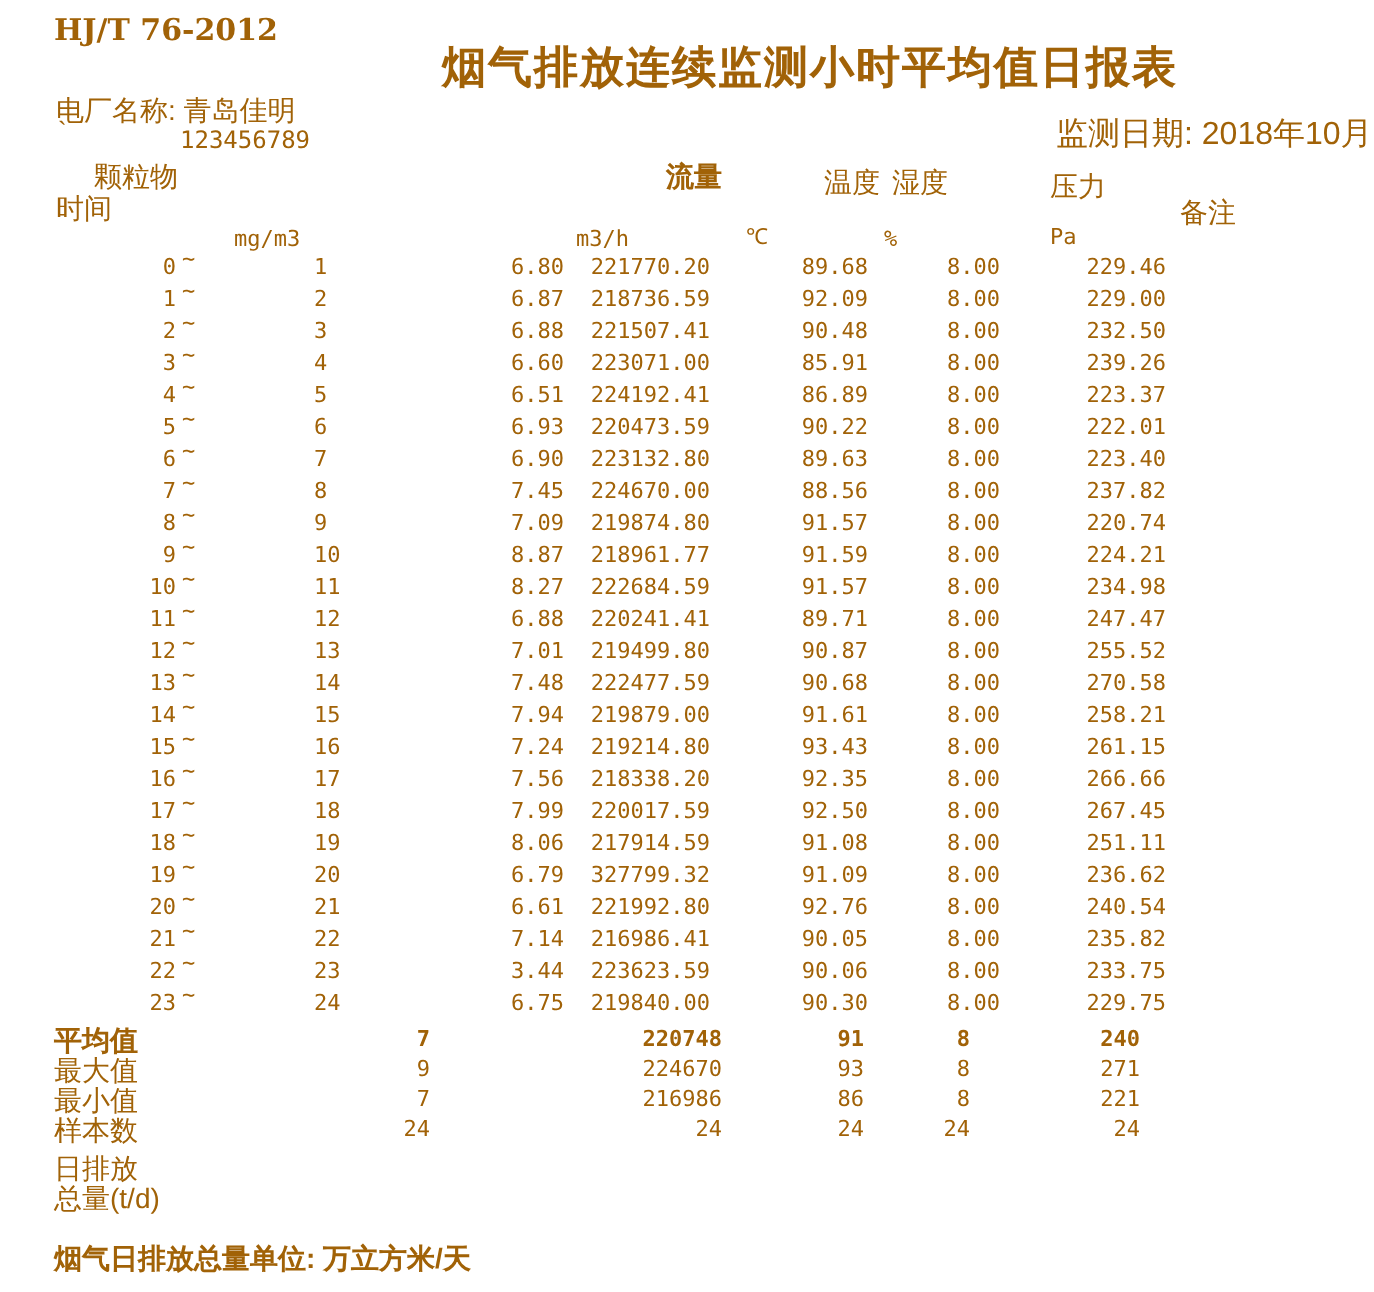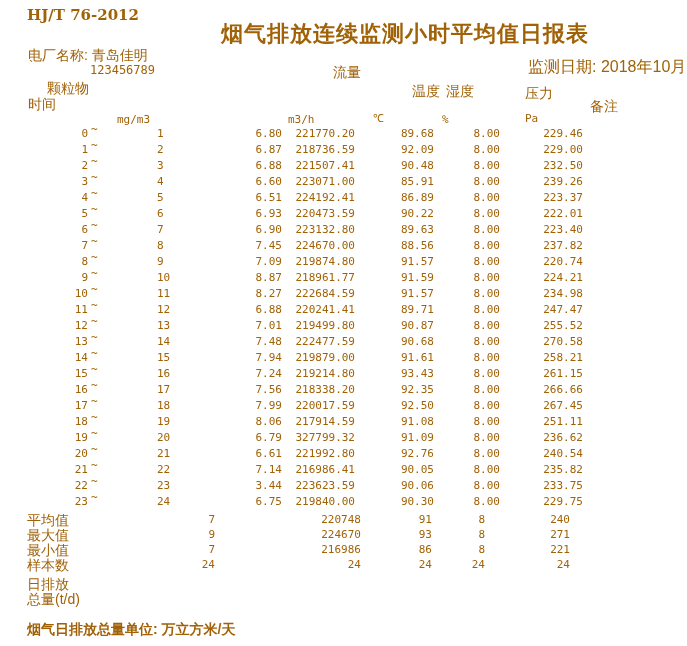--- a/index.html
+++ b/index.html
@@ -12,21 +12,21 @@
     overflow:hidden;
   }
   .abs { position:absolute; white-space:nowrap; }
   .std  { left:27px; top:6px; font-family:"DejaVu Serif", serif; font-weight:bold; font-size:15px; }
   .title{ left:221px; top:19px; font-size:22px; font-weight:bold; letter-spacing:1px; }
   .plant{ left:28px; top:47px; font-size:14px; }
   .stray{ left:29px; top:58px; font-size:13px; }
   .pcode{ left:90px; top:63px; font-size:12px; font-family:"DejaVu Sans Mono", monospace; }
   .mdate{ left:528px; top:57px; font-size:16px; }
   .h-dust{ left:47px;  top:80px;  font-size:14px; }
-  .h-flow{ left:333px; top:64px;  font-size:14px; }
+  .h-flow{ left:333px; top:80px;  font-size:14px;font-weight:bold; }
   .h-temp{ left:412px; top:83px;  font-size:14px; }
   .h-hum { left:446px; top:83px;  font-size:14px; }
   .h-pres{ left:525px; top:85px;  font-size:14px; }
   .h-time{ left:28px;  top:96px;  font-size:14px; }
   .h-rem { left:590px; top:98px;  font-size:14px; }
   .unit { font-size:11px; font-family:"DejaVu Sans Mono", monospace; }
   .u-dust{ left:93px;  top:113px;padding-left:24px; }
   .u-flow{ left:288px; top:113px; }
   .u-temp{ left:373px; top:110px; }
   .u-hum { left:442px; top:113px; }
@@ -340,21 +340,21 @@
     <span class="c ct">~</span>
     <span class="c ce">24</span>
     <span class="c cd">6.75</span>
     <span class="c cf">219840.00</span>
     <span class="c cT">90.30</span>
     <span class="c ch">8.00</span>
     <span class="c cp">229.75</span>
   </div>
 </div>
   <div id="summary">
-  <div class="srow" style="top: 513px;">
+  <div class="srow" style="top: 513px; font-weight: bold;">
     <span class="c sl">平均值</span>
     <span class="c sd">7</span>
     <span class="c sf">220748</span>
     <span class="c sT">91</span>
     <span class="c sh">8</span>
     <span class="c sp">240</span>
   </div>
 
   <div class="srow" style="top: 528px;">
     <span class="c sl">最大值</span>

